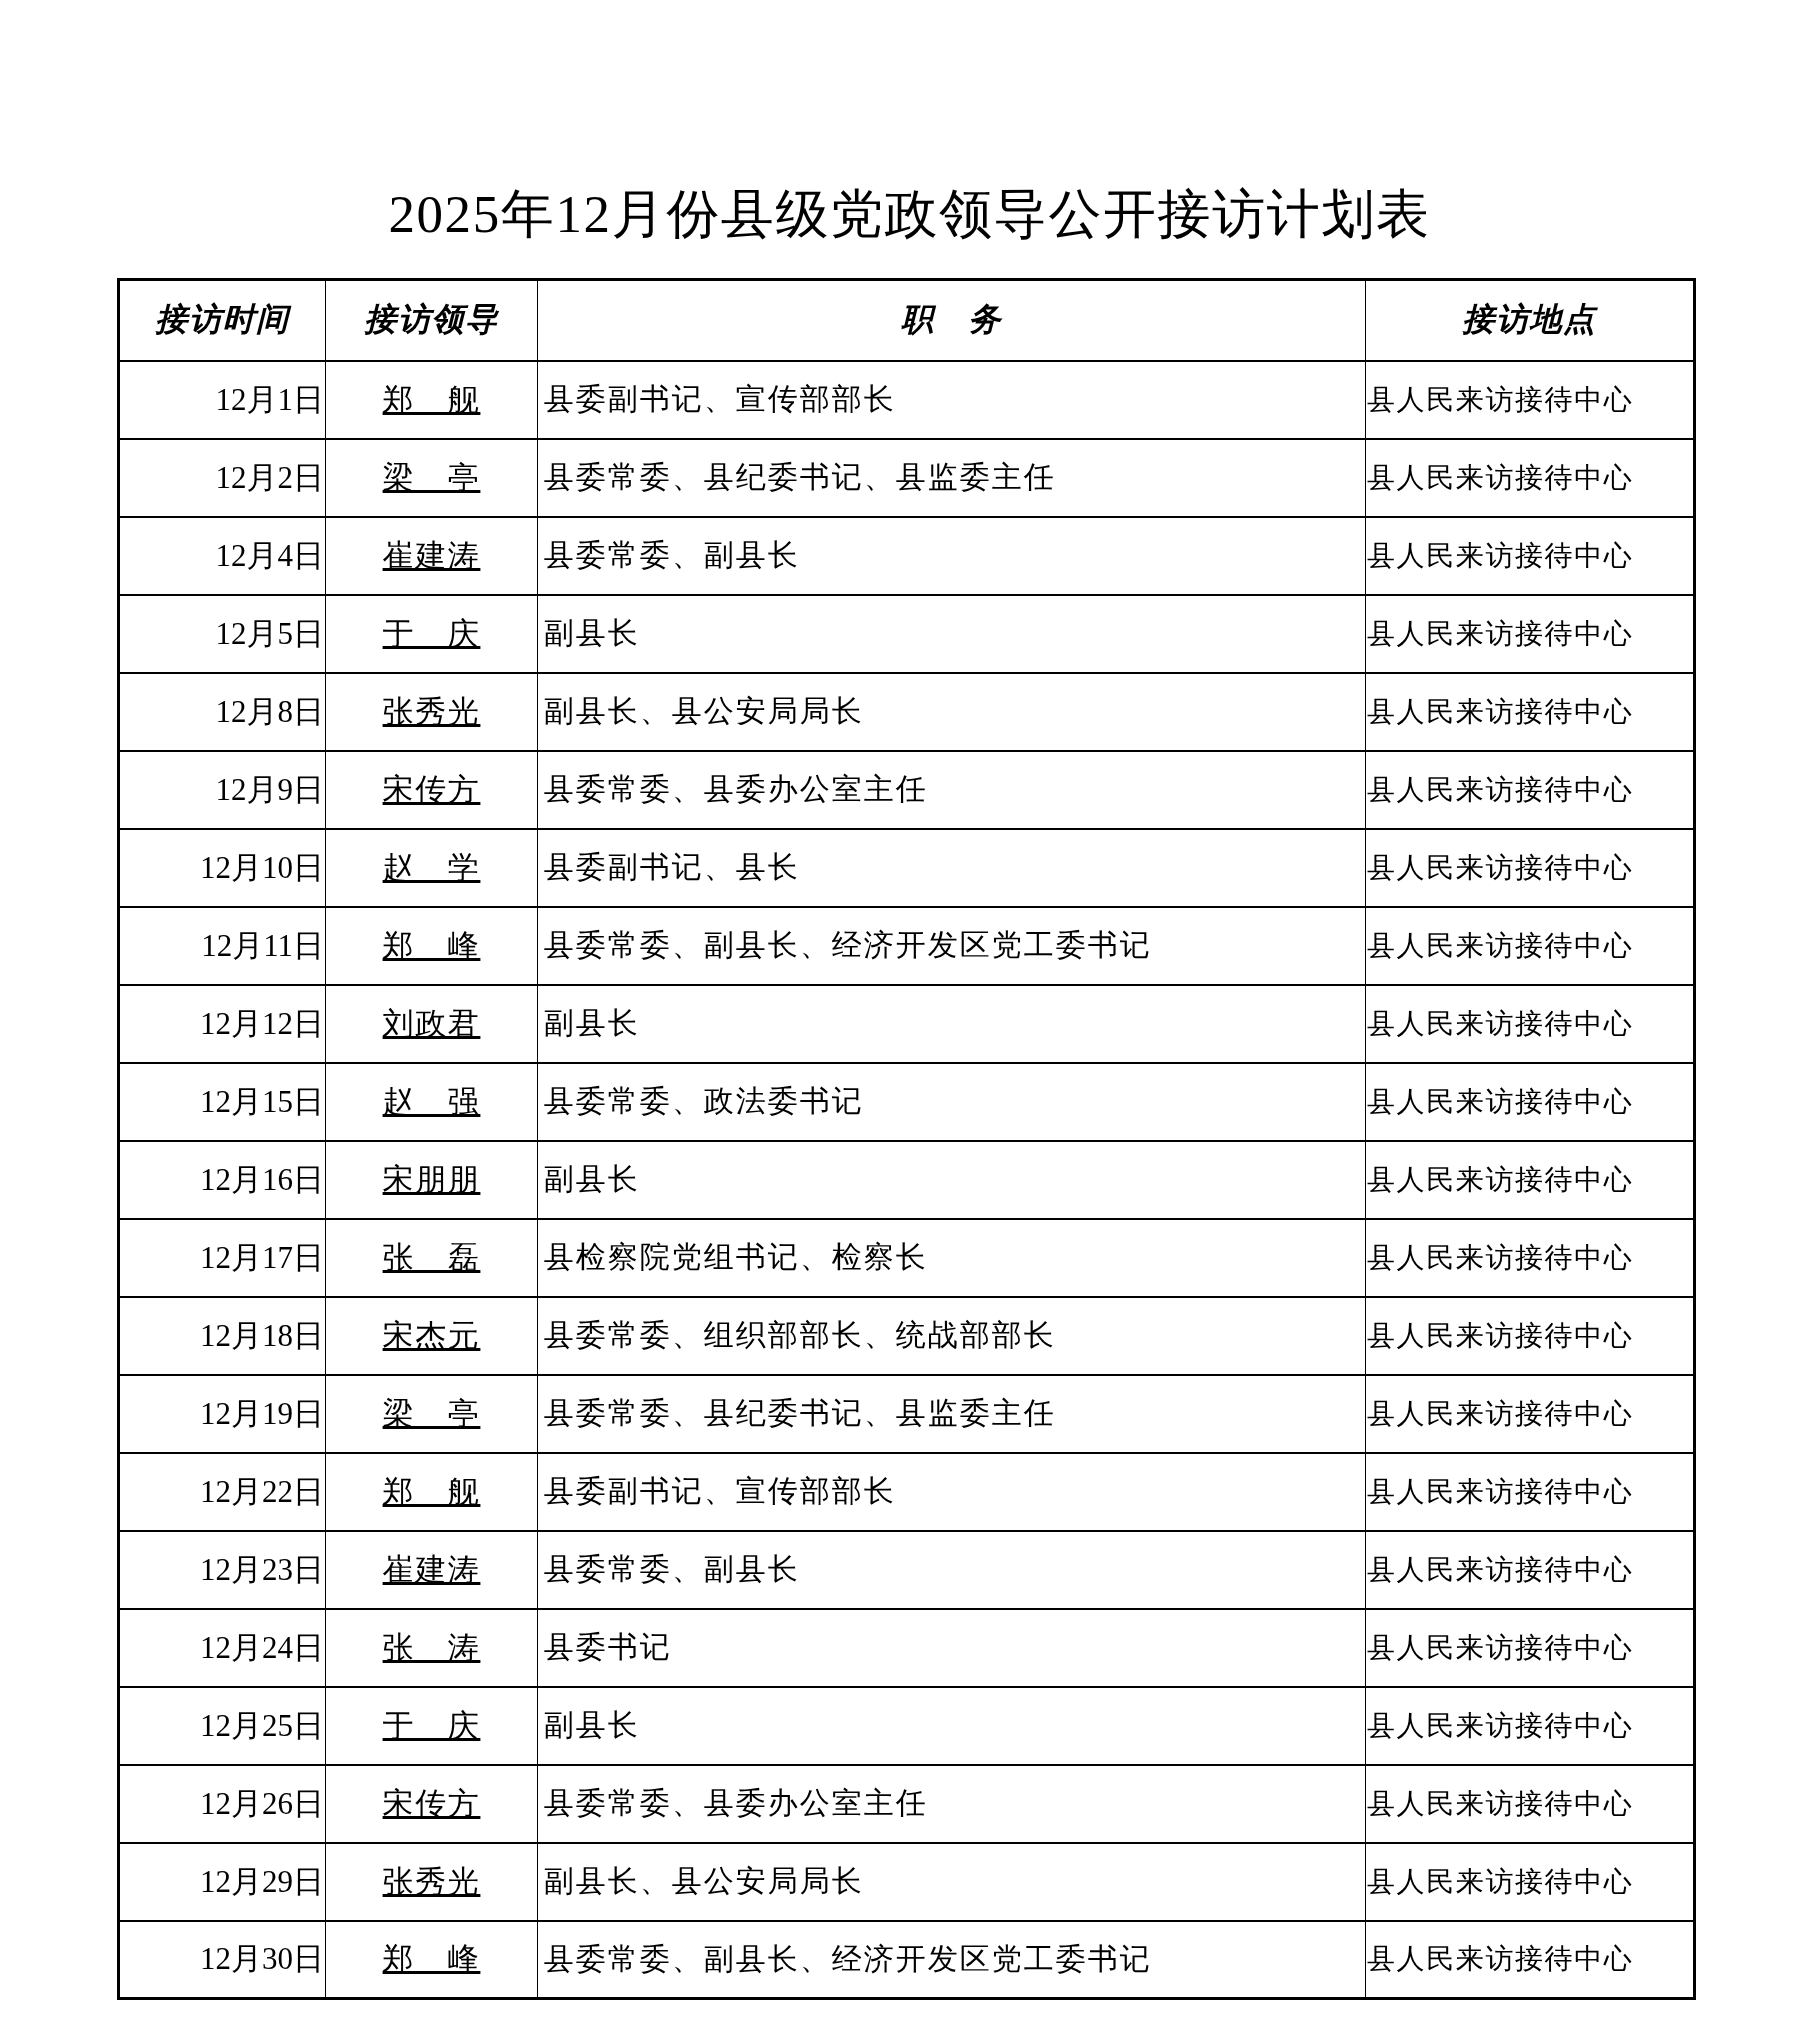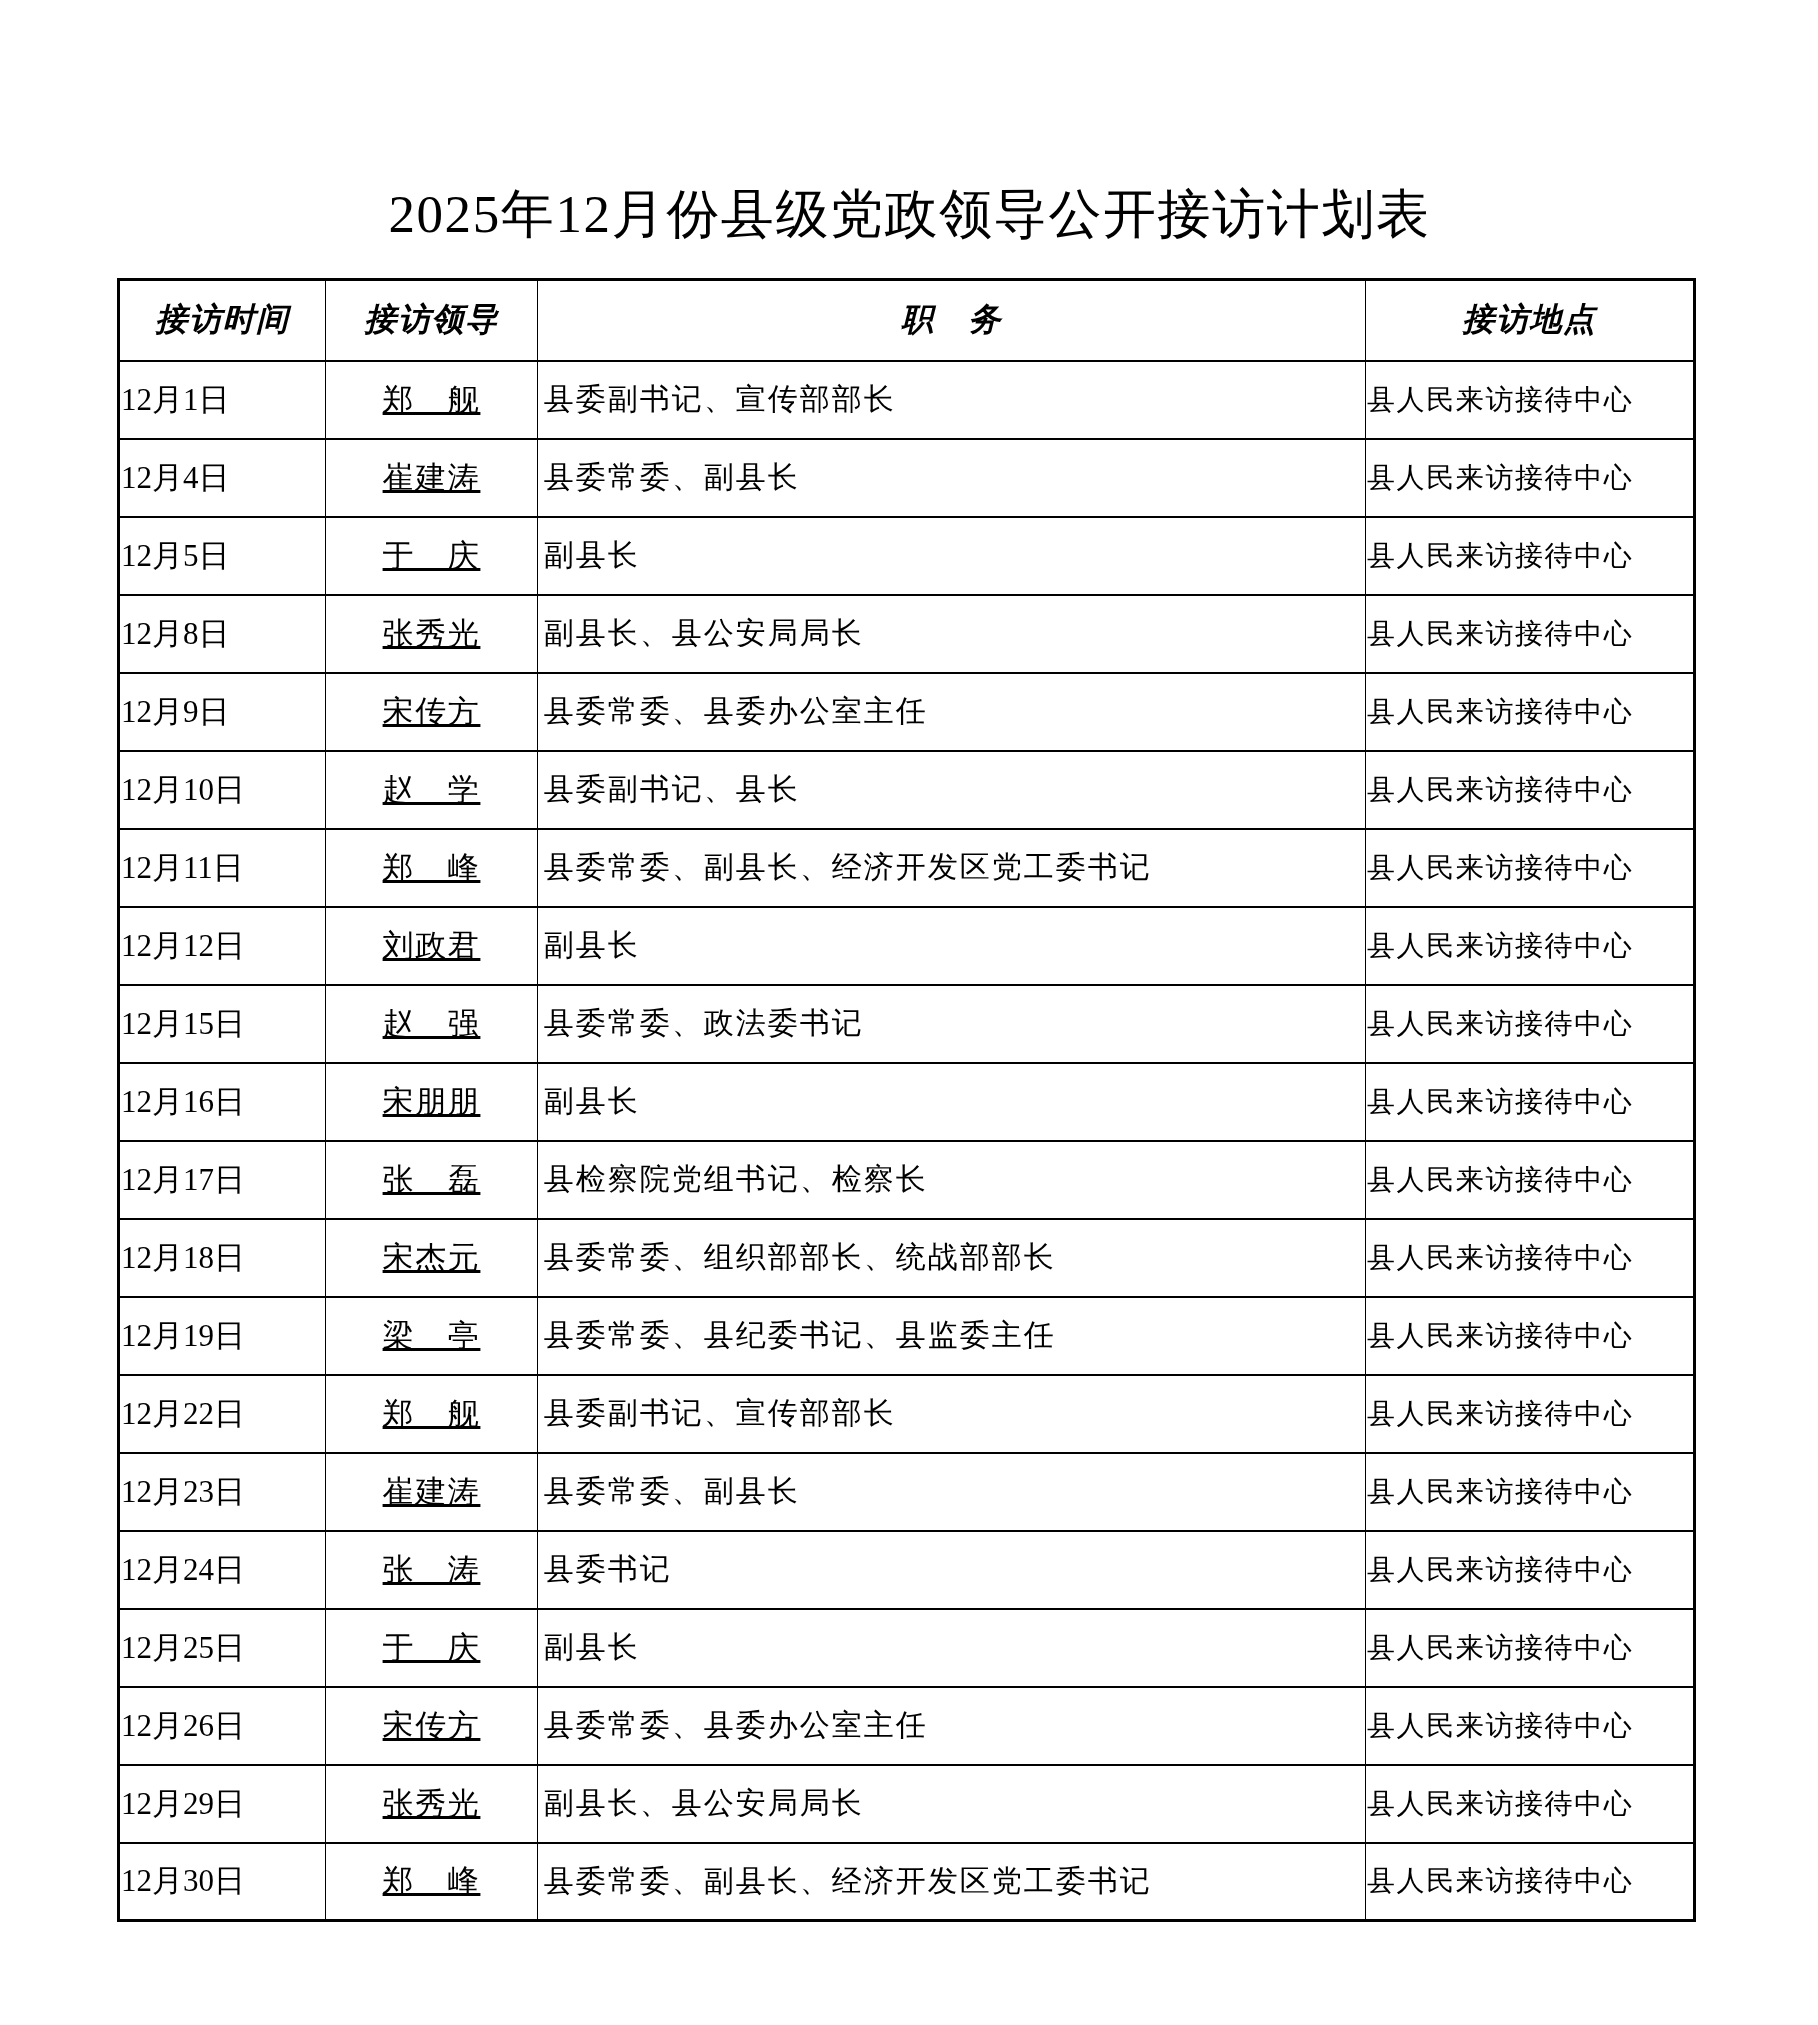--- a/index.html
+++ b/index.html
@@ -46,21 +46,21 @@
   .schedule tbody tr { height: 78px; }
   .schedule th {
     font-size: 32px;
     font-weight: bold;
     text-align: center;
     letter-spacing: 1.6px;
     font-style: italic;
   }
   td.c-date {
     font-size: 31px;
-    text-align: left;
+    text-align: right;
   }
   td.c-leader {
     font-size: 31px;
     text-align: center;
     letter-spacing: 1.6px;
     text-decoration: underline;
   }
   td.c-position {
     font-size: 30px;
     text-align: left;
@@ -94,20 +94,26 @@
     </tr>
   </thead>
   <tbody>
       <tr>
     <td class="c-date">12月1日</td>
     <td class="c-leader">郑　舰</td>
     <td class="c-position">县委副书记、宣传部部长</td>
     <td class="c-location">县人民来访接待中心</td>
   </tr>
       <tr>
+    <td class="c-date">12月2日</td>
+    <td class="c-leader">梁　亭</td>
+    <td class="c-position">县委常委、县纪委书记、县监委主任</td>
+    <td class="c-location">县人民来访接待中心</td>
+  </tr>
+      <tr>
     <td class="c-date">12月4日</td>
     <td class="c-leader">崔建涛</td>
     <td class="c-position">县委常委、副县长</td>
     <td class="c-location">县人民来访接待中心</td>
   </tr>
       <tr>
     <td class="c-date">12月5日</td>
     <td class="c-leader">于　庆</td>
     <td class="c-position">副县长</td>
     <td class="c-location">县人民来访接待中心</td>

